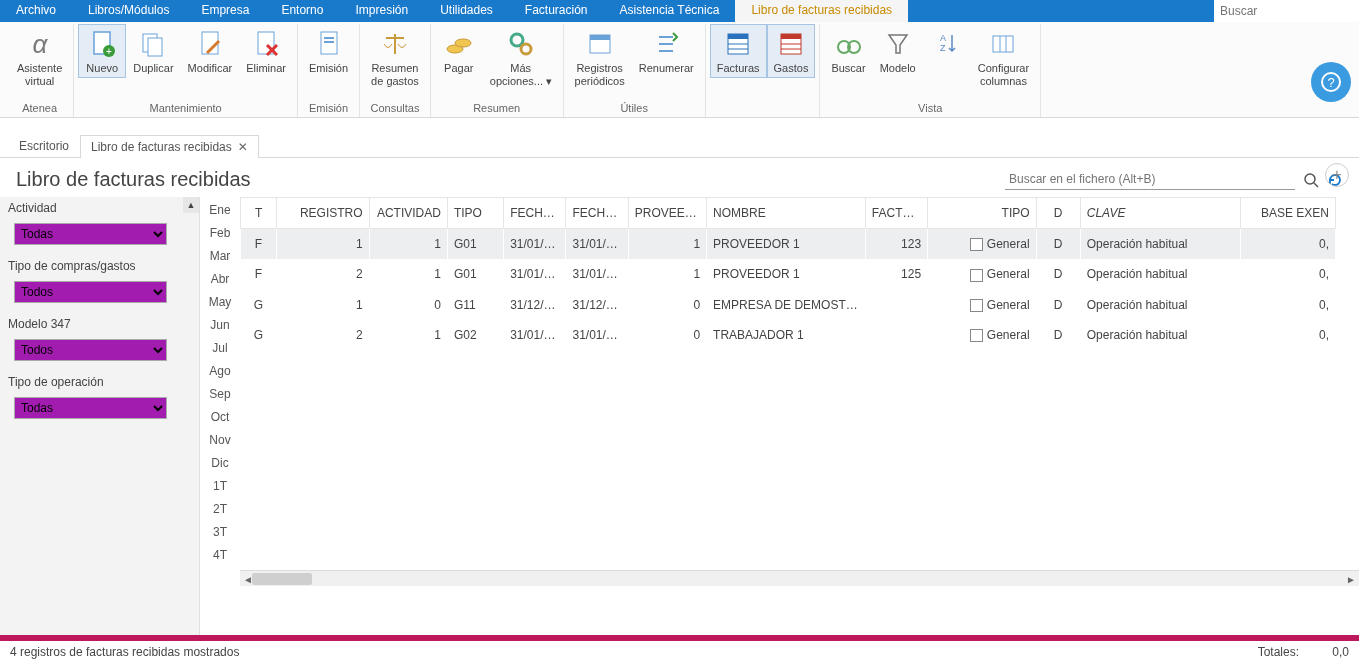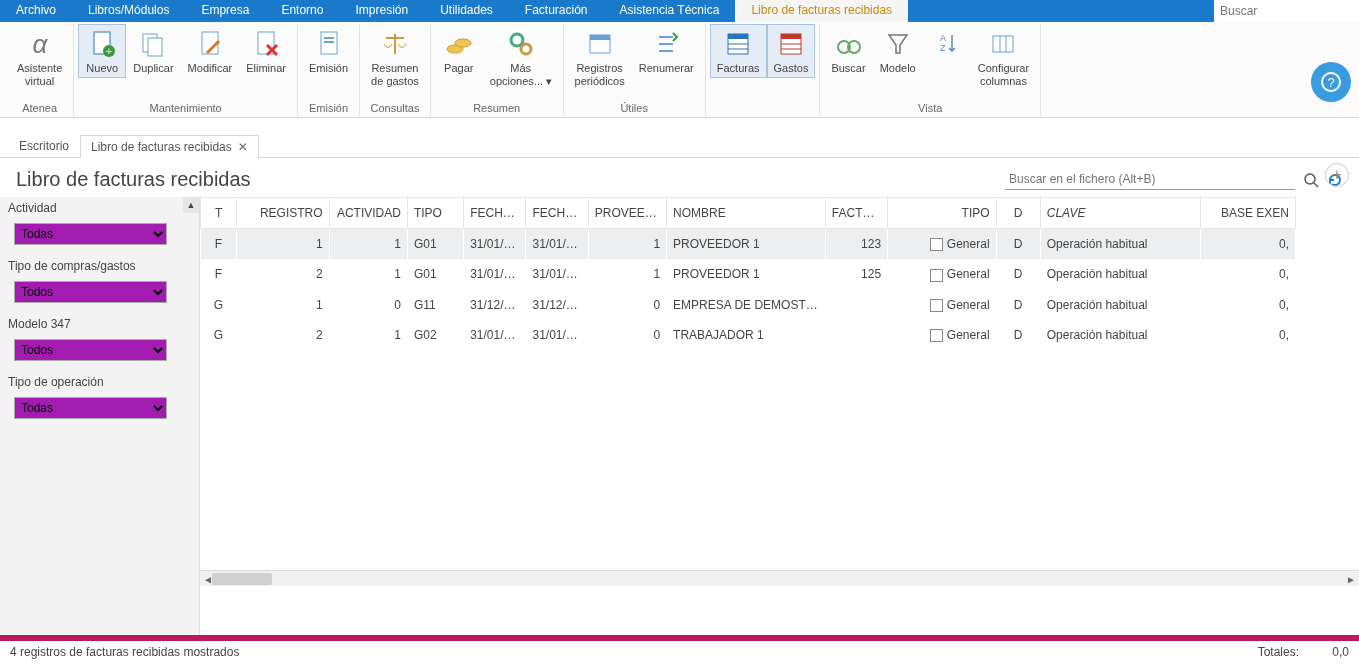--- a/index.html
+++ b/index.html
@@ -368,20 +368,38 @@
 <div class="content">
 
   <div class="filter-panel" id="filterpanel">
     <div class="scroll-arrow">▲</div>
   <div class="filter-group"><span class="flabel">Actividad</span><select><option>Todas</option></select></div>
       <div class="filter-group"><span class="flabel">Tipo de compras/gastos</span><select><option>Todos</option></select></div>
       <div class="filter-group"><span class="flabel">Modelo 347</span><select><option>Todos</option></select></div>
       <div class="filter-group"><span class="flabel">Tipo de operación</span><select><option>Todas</option></select></div>
     </div>
 
+  <div class="month-strip" id="monthstrip">
+      <div>Ene</div>
+      <div>Feb</div>
+      <div>Mar</div>
+      <div>Abr</div>
+      <div>May</div>
+      <div>Jun</div>
+      <div>Jul</div>
+      <div>Ago</div>
+      <div>Sep</div>
+      <div>Oct</div>
+      <div>Nov</div>
+      <div>Dic</div>
+      <div>1T</div>
+      <div>2T</div>
+      <div>3T</div>
+      <div>4T</div>
+    </div>
 
   <div class="table-wrap">
     <table>
       <thead>
           <tr id="thead-row">
             <th class="c" style="width: 36px;">T</th>
             <th class="r" style="width: 92px;">REGISTRO</th>
             <th class="r" style="width: 78px;">ACTIVIDAD</th>
             <th style="width: 56px;">TIPO</th>
             <th class="r" style="width: 62px; text-align: right;">FECHA ...</th>

